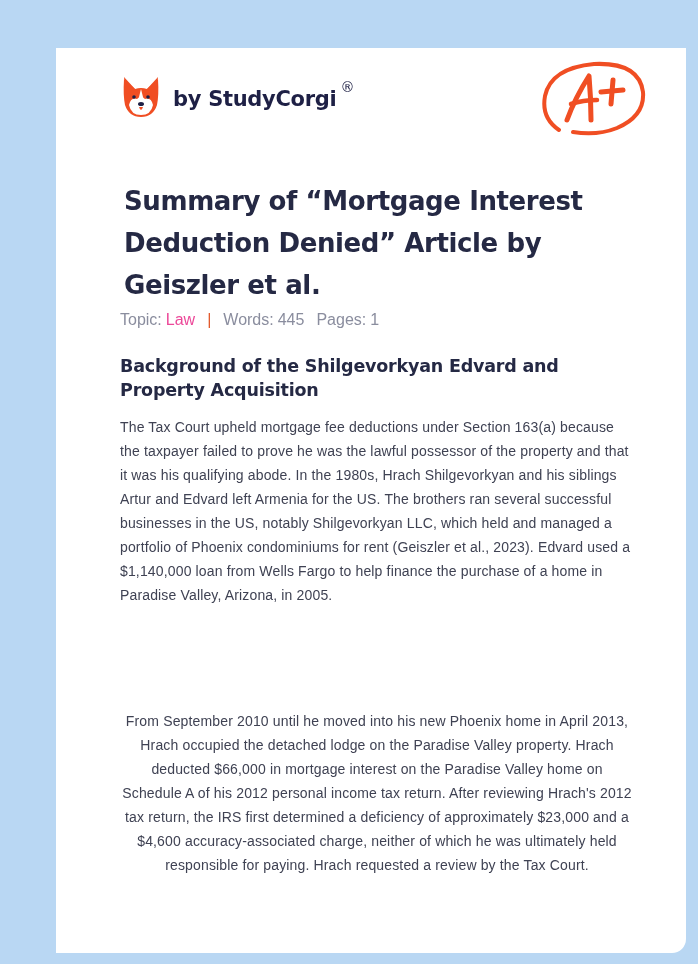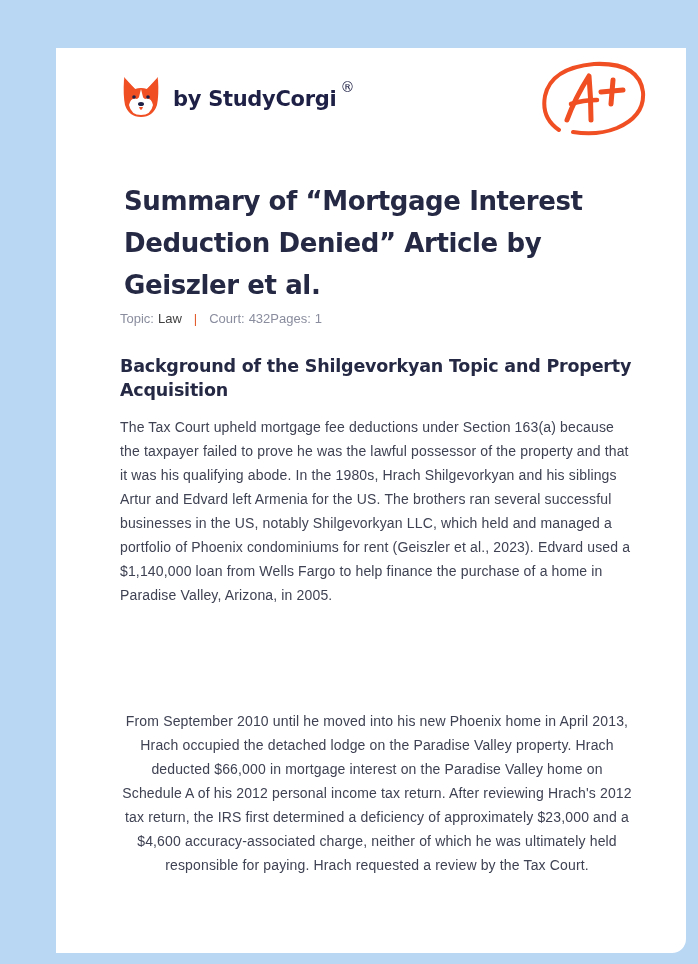--- a/index.html
+++ b/index.html
@@ -48,24 +48,24 @@
       margin: 4px;
       font-family: "DejaVu Sans", sans-serif;
       font-weight: bold;
       font-size: 26px;
       line-height: 42px;
       color: #252944;
       letter-spacing: -0.4px;
     }
     .meta {
       position: absolute; left: 64px; top: 263px;
-      font-size: 13px; color: #8a8d9e;
+      font-size: 16px; color: #8a8d9e;
       display: flex; align-items: center;
     }
-    .meta .val { color: #404040; margin-left: 4px; }
+    .meta .val { color: #ec4899; margin-left: 4px; }
     .meta .sep { color: #e2592b; margin: 0 12px; }
     .meta .gap { margin-left: 8px; }
     .section-heading {
       position: absolute; left: 64px; width: 520px;
       margin: 0;
       font-family: "DejaVu Sans", sans-serif;
       font-weight: bold;
       font-size: 17.5px;
       line-height: 24px;
       color: #252944;
@@ -121,24 +121,24 @@
       <path d="M74 22 L72 46" fill="none" stroke="#f04e23" stroke-width="5" stroke-linecap="round"></path>
     </svg>
   </div>
 
   <h1 class="title">Summary of “Mortgage Interest Deduction Denied” Article by Geiszler et al.</h1>
 
   <div class="meta">
     <span>Topic:</span>
     <span class="val">Law</span>
     <span class="sep">|</span>
-    <span>Court:</span>
-    <span class="gap" style="margin-left:4px">432</span>
-    <span class="gap" style="margin-left:0">Pages:</span>
+    <span>Words:</span>
+    <span class="gap" style="margin-left:4px">445</span>
+    <span class="gap" style="margin-left:12px">Pages:</span>
     <span style="margin-left:4px">1</span>
   </div>
 
-  <h2 id="h1" class="section-heading">Background of the Shilgevorkyan Topic and Property Acquisition</h2>
+  <h2 id="h1" class="section-heading">Background of the Shilgevorkyan Edvard and Property Acquisition</h2>
   <p id="p1" class="para">The Tax Court upheld mortgage fee deductions under Section 163(a) because the taxpayer failed to prove he was the lawful possessor of the property and that it was his qualifying abode. In the 1980s, Hrach Shilgevorkyan and his siblings Artur and Edvard left Armenia for the US. The brothers ran several successful businesses in the US, notably Shilgevorkyan LLC, which held and managed a portfolio of Phoenix condominiums for rent (Geiszler et al., 2023). Edvard used a $1,140,000 loan from Wells Fargo to help finance the purchase of a home in Paradise Valley, Arizona, in 2005.</p>
 
   <p id="p2" class="para">From September 2010 until he moved into his new Phoenix home in April 2013, Hrach occupied the detached lodge on the Paradise Valley property. Hrach deducted $66,000 in mortgage interest on the Paradise Valley home on Schedule A of his 2012 personal income tax return. After reviewing Hrach's 2012 tax return, the IRS first determined a deficiency of approximately $23,000 and a $4,600 accuracy-associated charge, neither of which he was ultimately held responsible for paying. Hrach requested a review by the Tax Court.</p>
 
 </div>
 
 </body></html>

